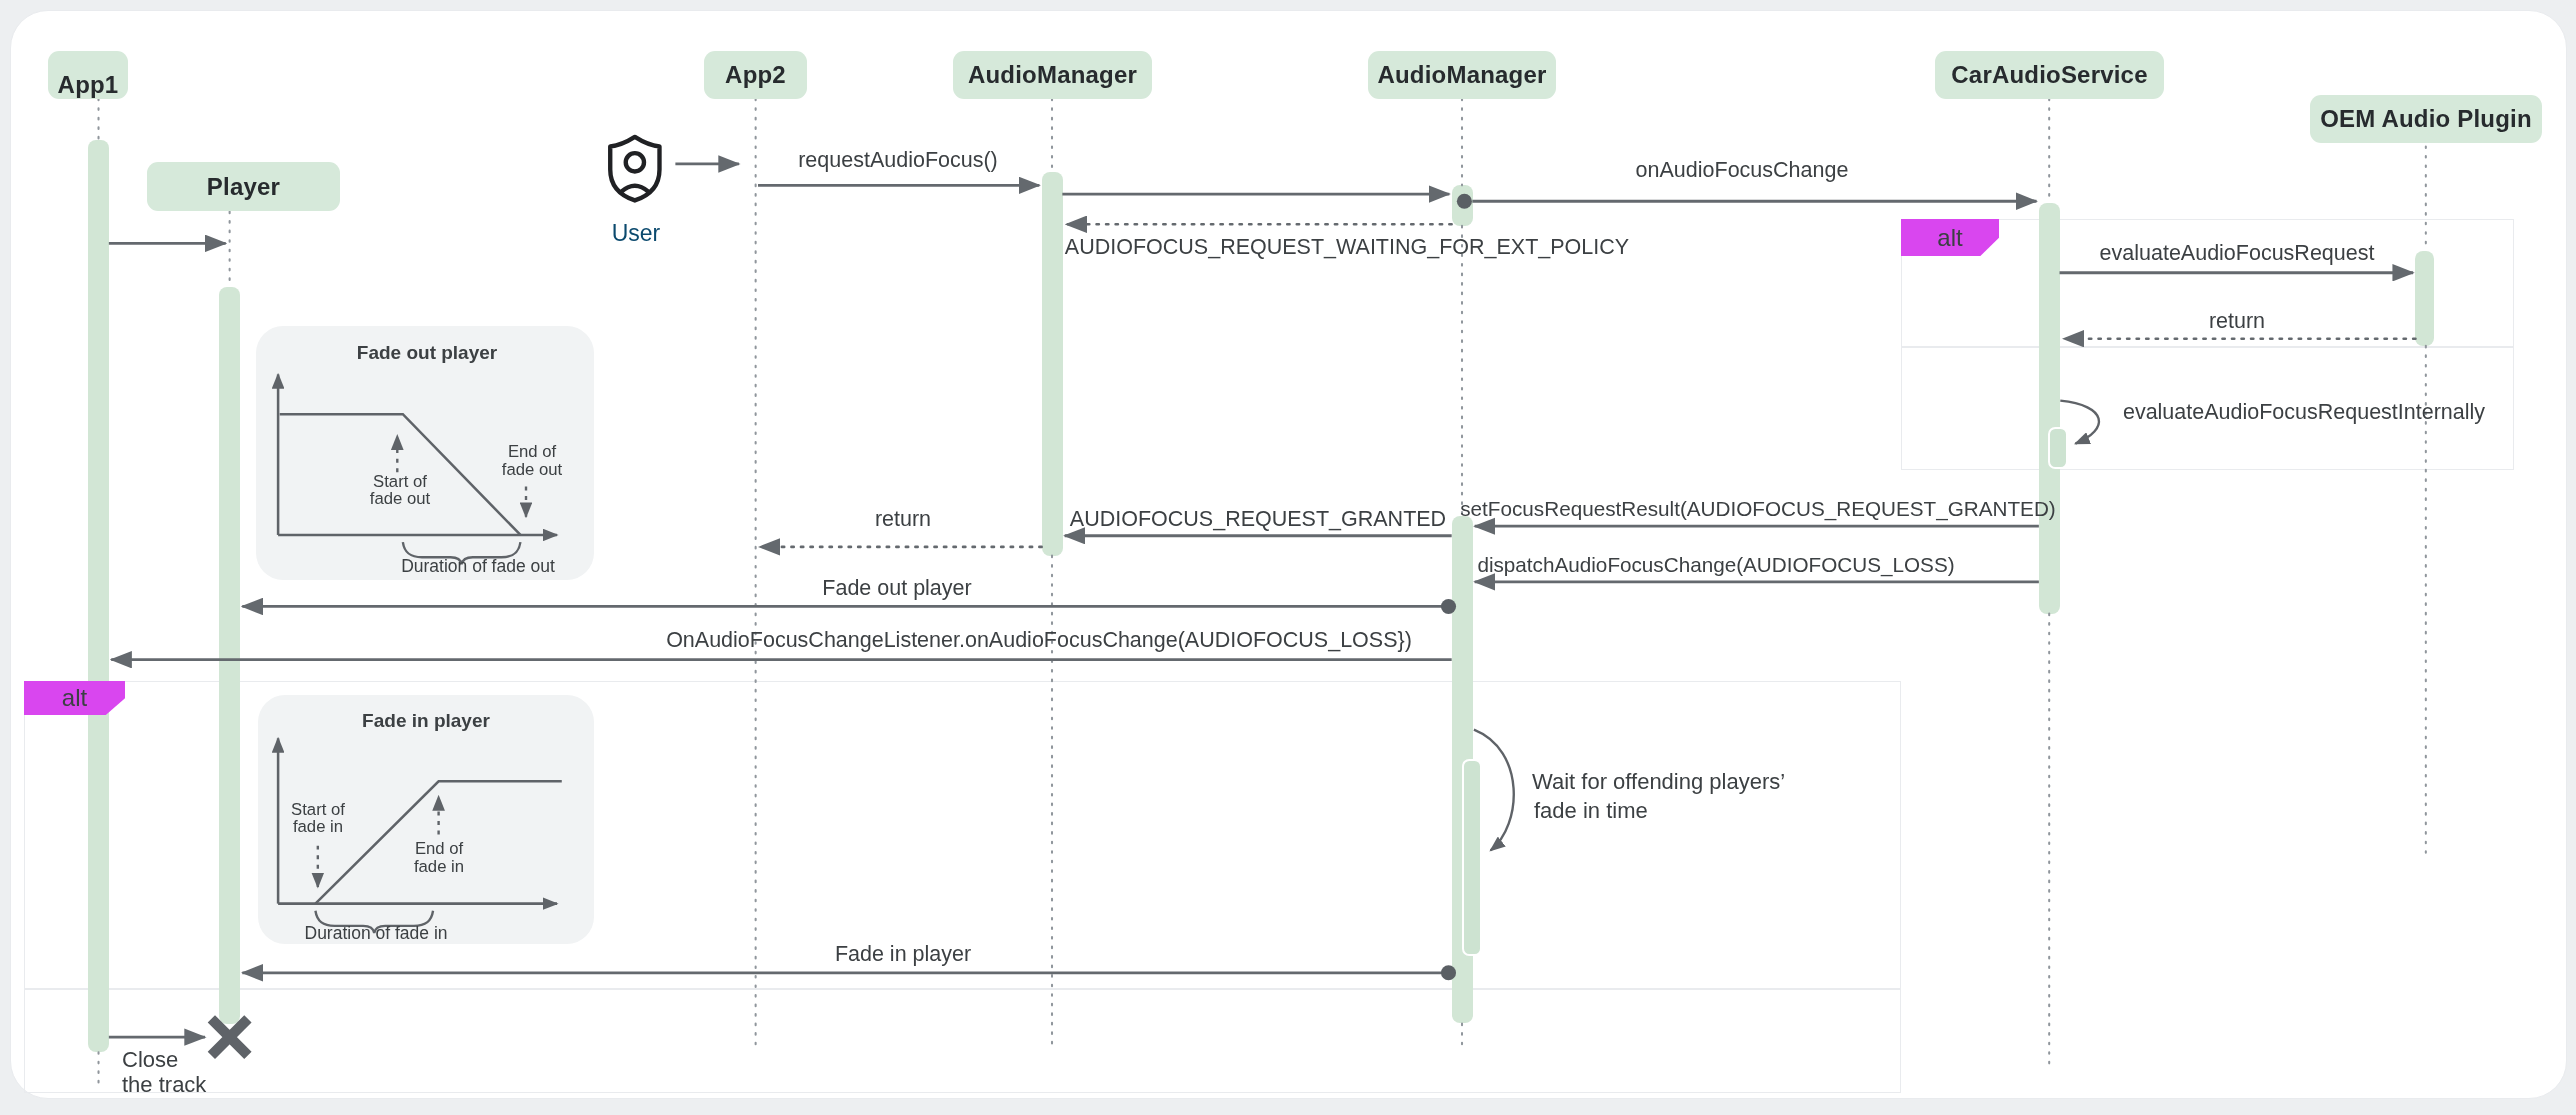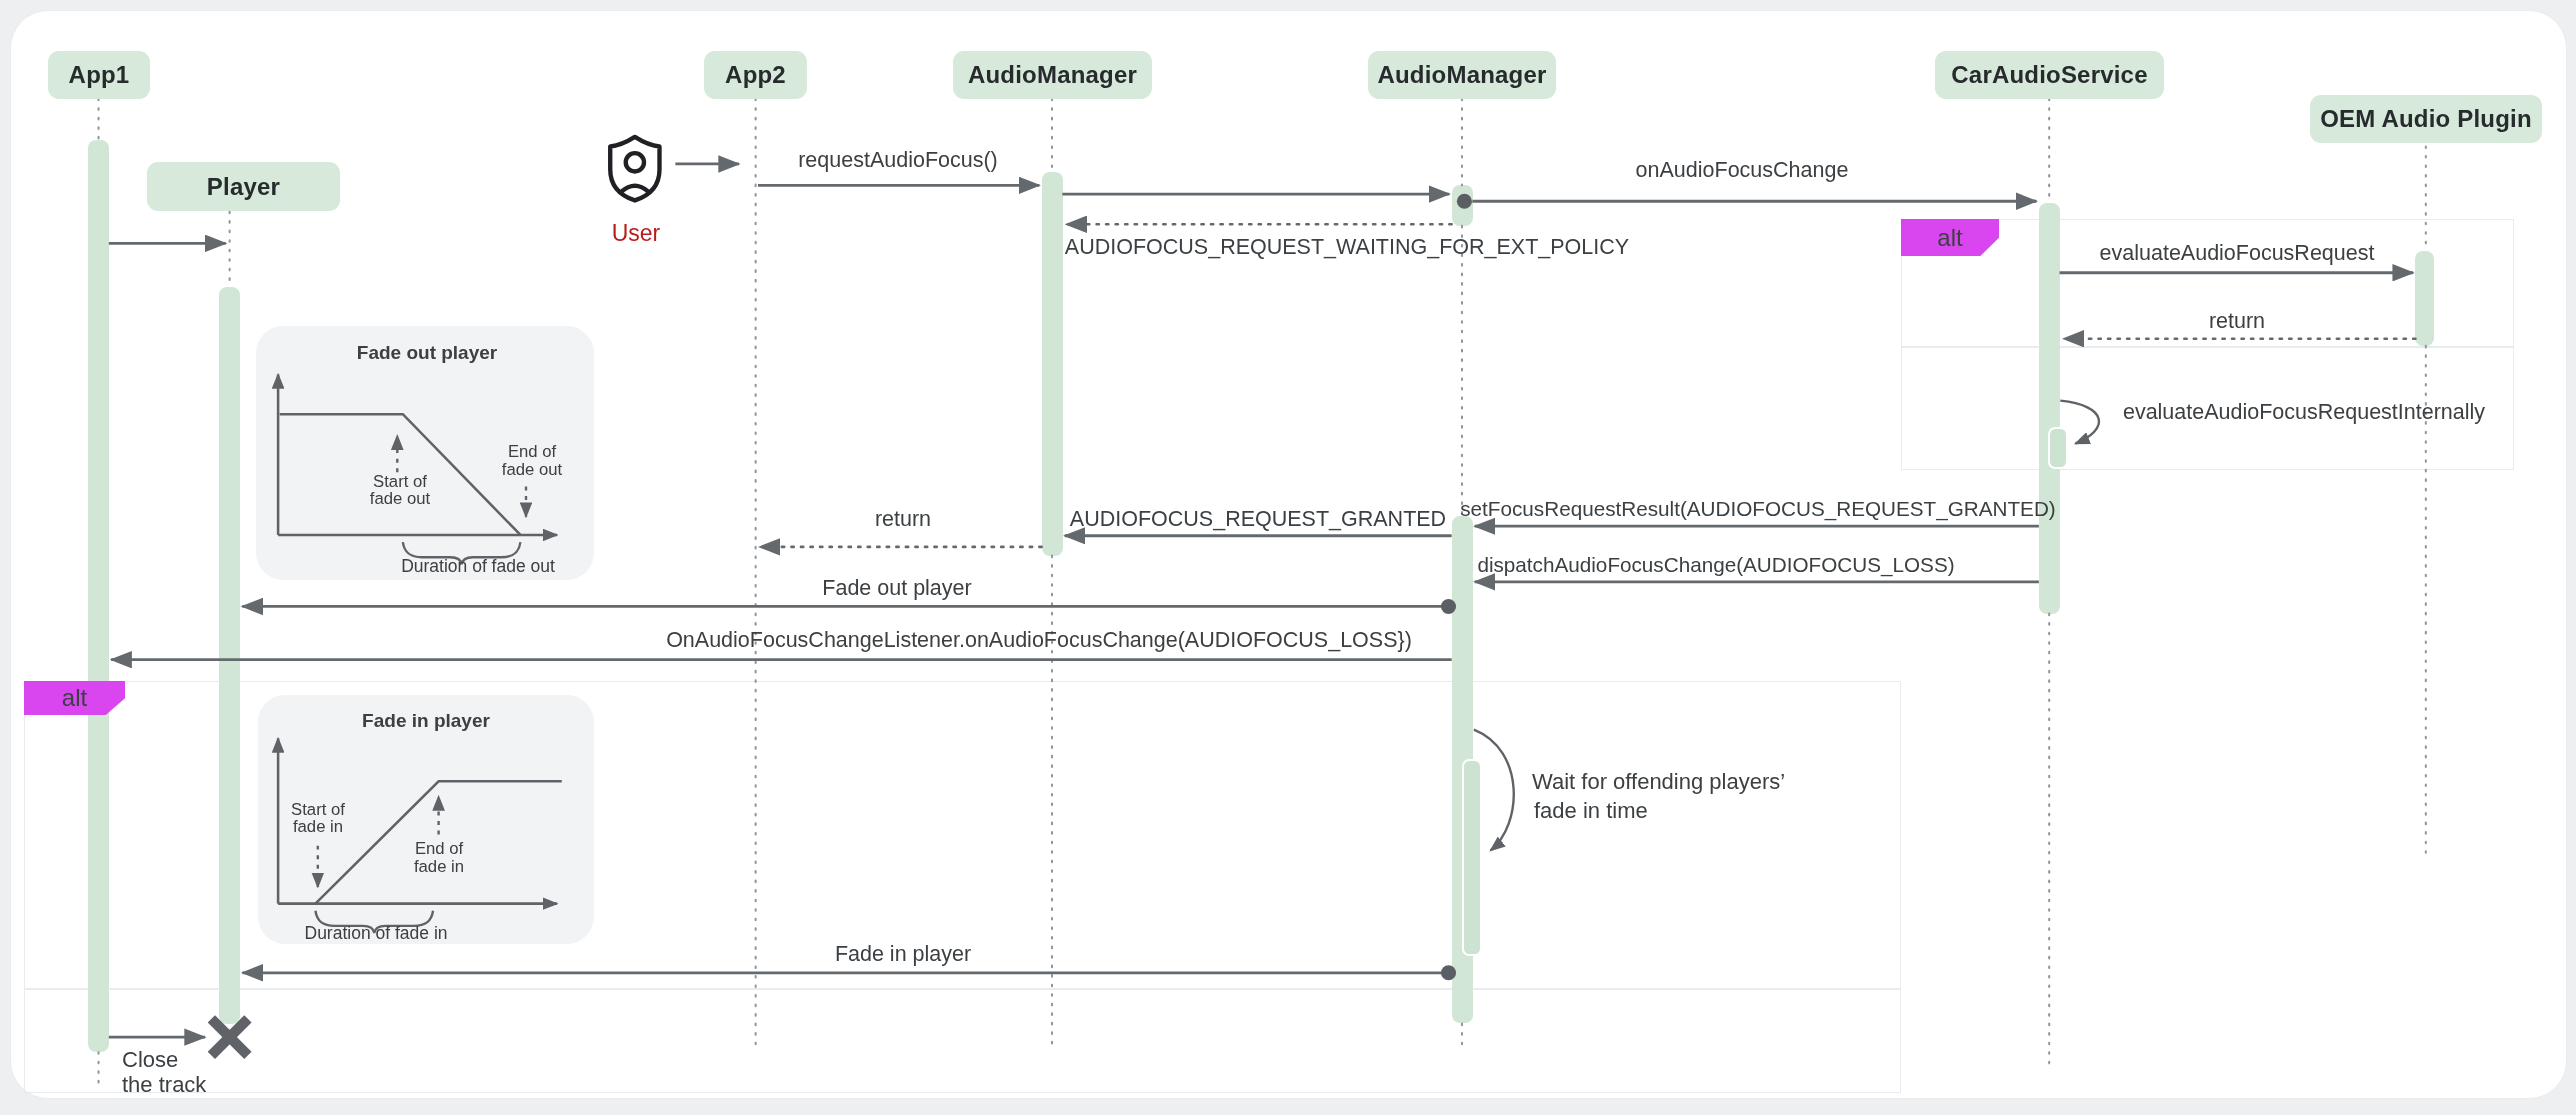--- a/index.html
+++ b/index.html
@@ -19,21 +19,21 @@
           font-size:24px;color:#3b4043;clip-path:polygon(0 0,100% 0,100% 51%,81% 100%,0 100%);}
   
   .inset{position:absolute;background:#f1f3f4;border-radius:27px;}
   
   .msg{position:absolute;font-size:21.5px;color:#3c4043;white-space:nowrap;transform:translate(-50%,-50%);}
   .msg.sm{font-size:20.7px;}
   .msg.left{transform:translate(0,-50%);}
   .inset-title{position:absolute;font-size:19px;font-weight:bold;color:#3c4043;white-space:nowrap;transform:translate(-50%,-50%);}
   .inset-lab{position:absolute;font-size:16.7px;color:#3c4043;white-space:nowrap;transform:translate(-50%,-50%);}
   .inset-dur{position:absolute;font-size:17.5px;color:#3c4043;white-space:nowrap;transform:translate(-50%,-50%);}
-  .actor-lab{position:absolute;font-size:23px;color:#b91c1c;white-space:nowrap;transform:translate(-50%,-50%);}
+  .actor-lab{position:absolute;font-size:23px;color:#0c4a6e;white-space:nowrap;transform:translate(-50%,-50%);}
 </style>
 </head>
 <body>
 
 <div class="page">
   <div class="card"></div>
 
   <div class="frame" style="left:1901px;top:219px;width:613px;height:251px;"></div>
   <div class="fdivider" style="left:1901px;top:346px;width:613px;"></div>
   <div class="frame" style="left:24px;top:681px;width:1877px;height:412px;"></div>
@@ -142,21 +142,21 @@
     </g>
   </svg>
 
   <div class="flabel" style="left:1901px;top:219px;width:98px;height:37px;">
     <span>alt</span>
   </div>
   <div class="flabel" style="left:24px;top:681px;width:101px;height:34px;">
     <span>alt</span>
   </div>
 
-  <div class="pbox" style="left:48px;top:51px;width:102px;">
+  <div class="pbox" style="left:48px;top:51px;width:80px;align-items:flex-end;">
       <span>App1</span>
     </div>
   <div class="pbox" style="left:147px;top:162px;width:193px;height:49px;">
       <span>Player</span>
     </div>
   <div class="pbox" style="left:704px;top:51px;width:103px;">
       <span>App2</span>
     </div>
   <div class="pbox" style="left:953px;top:51px;width:199px;">
       <span>AudioManager</span>

